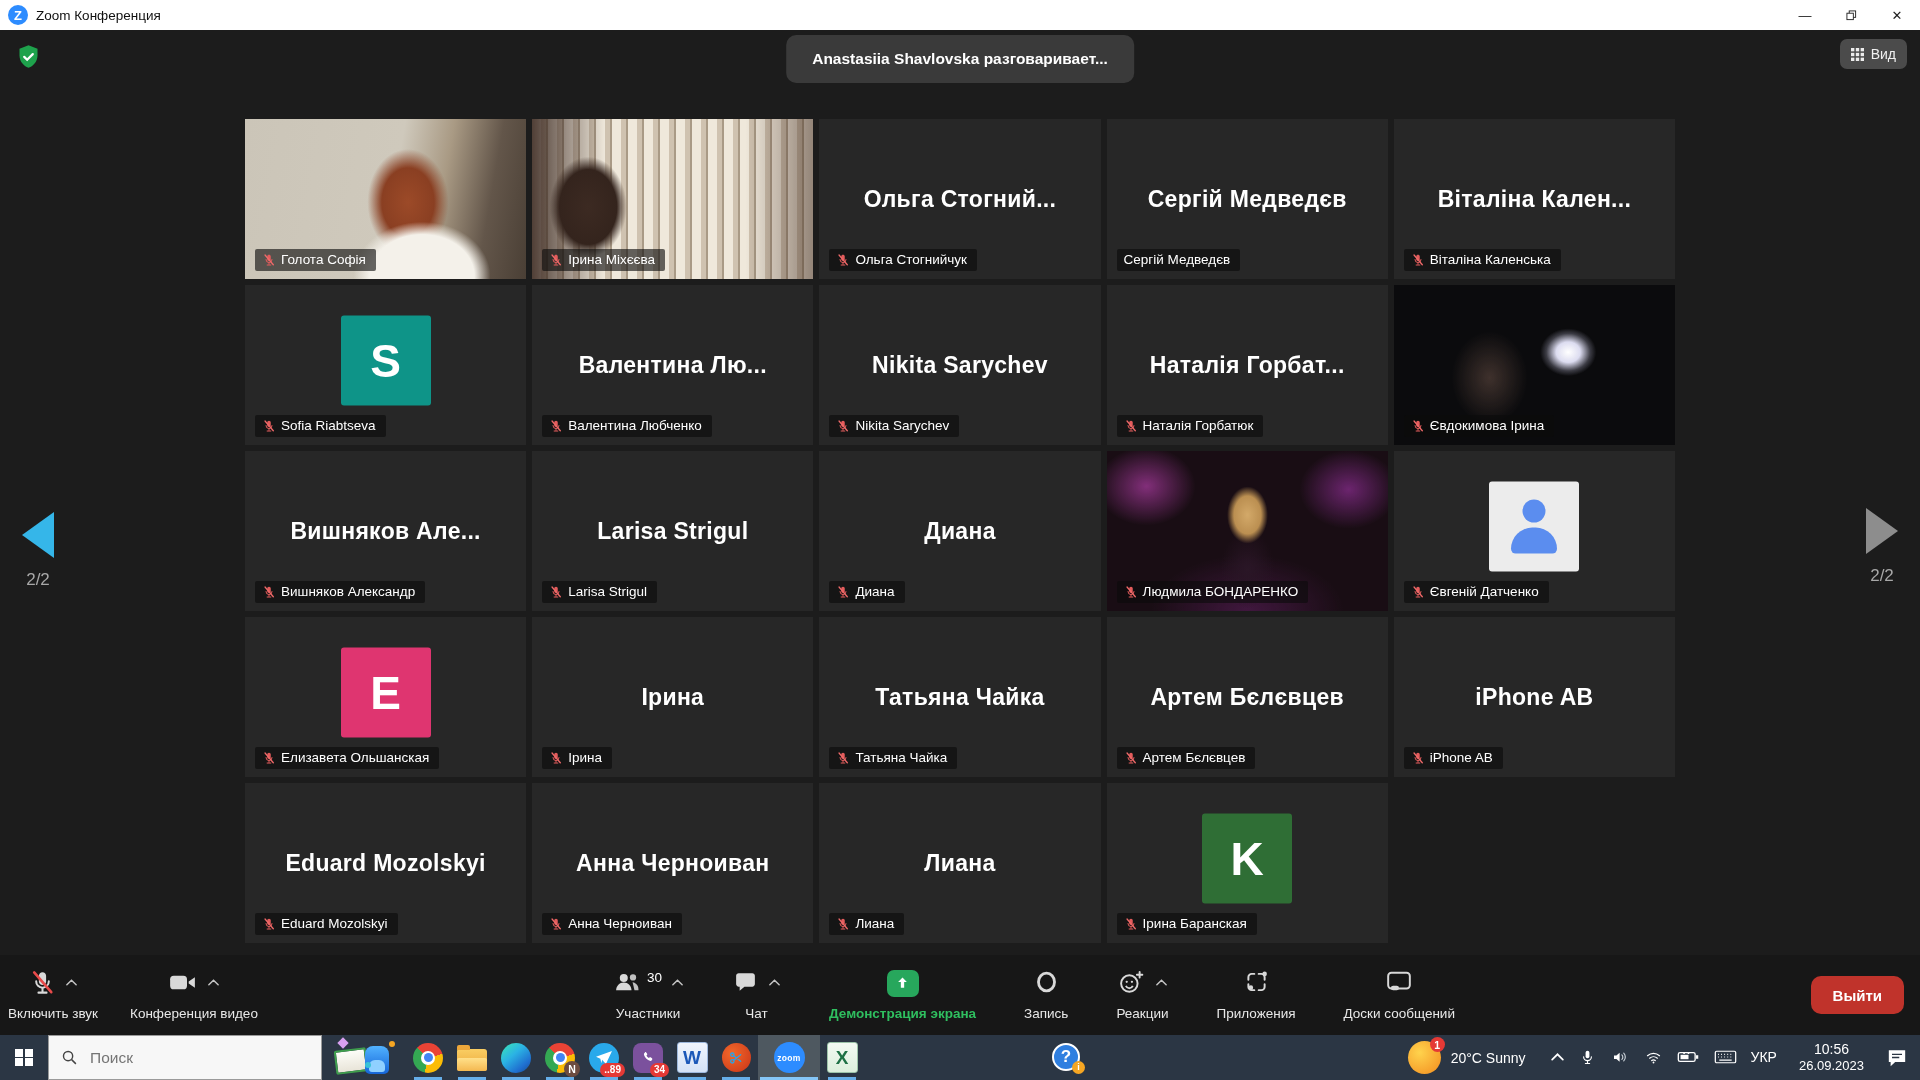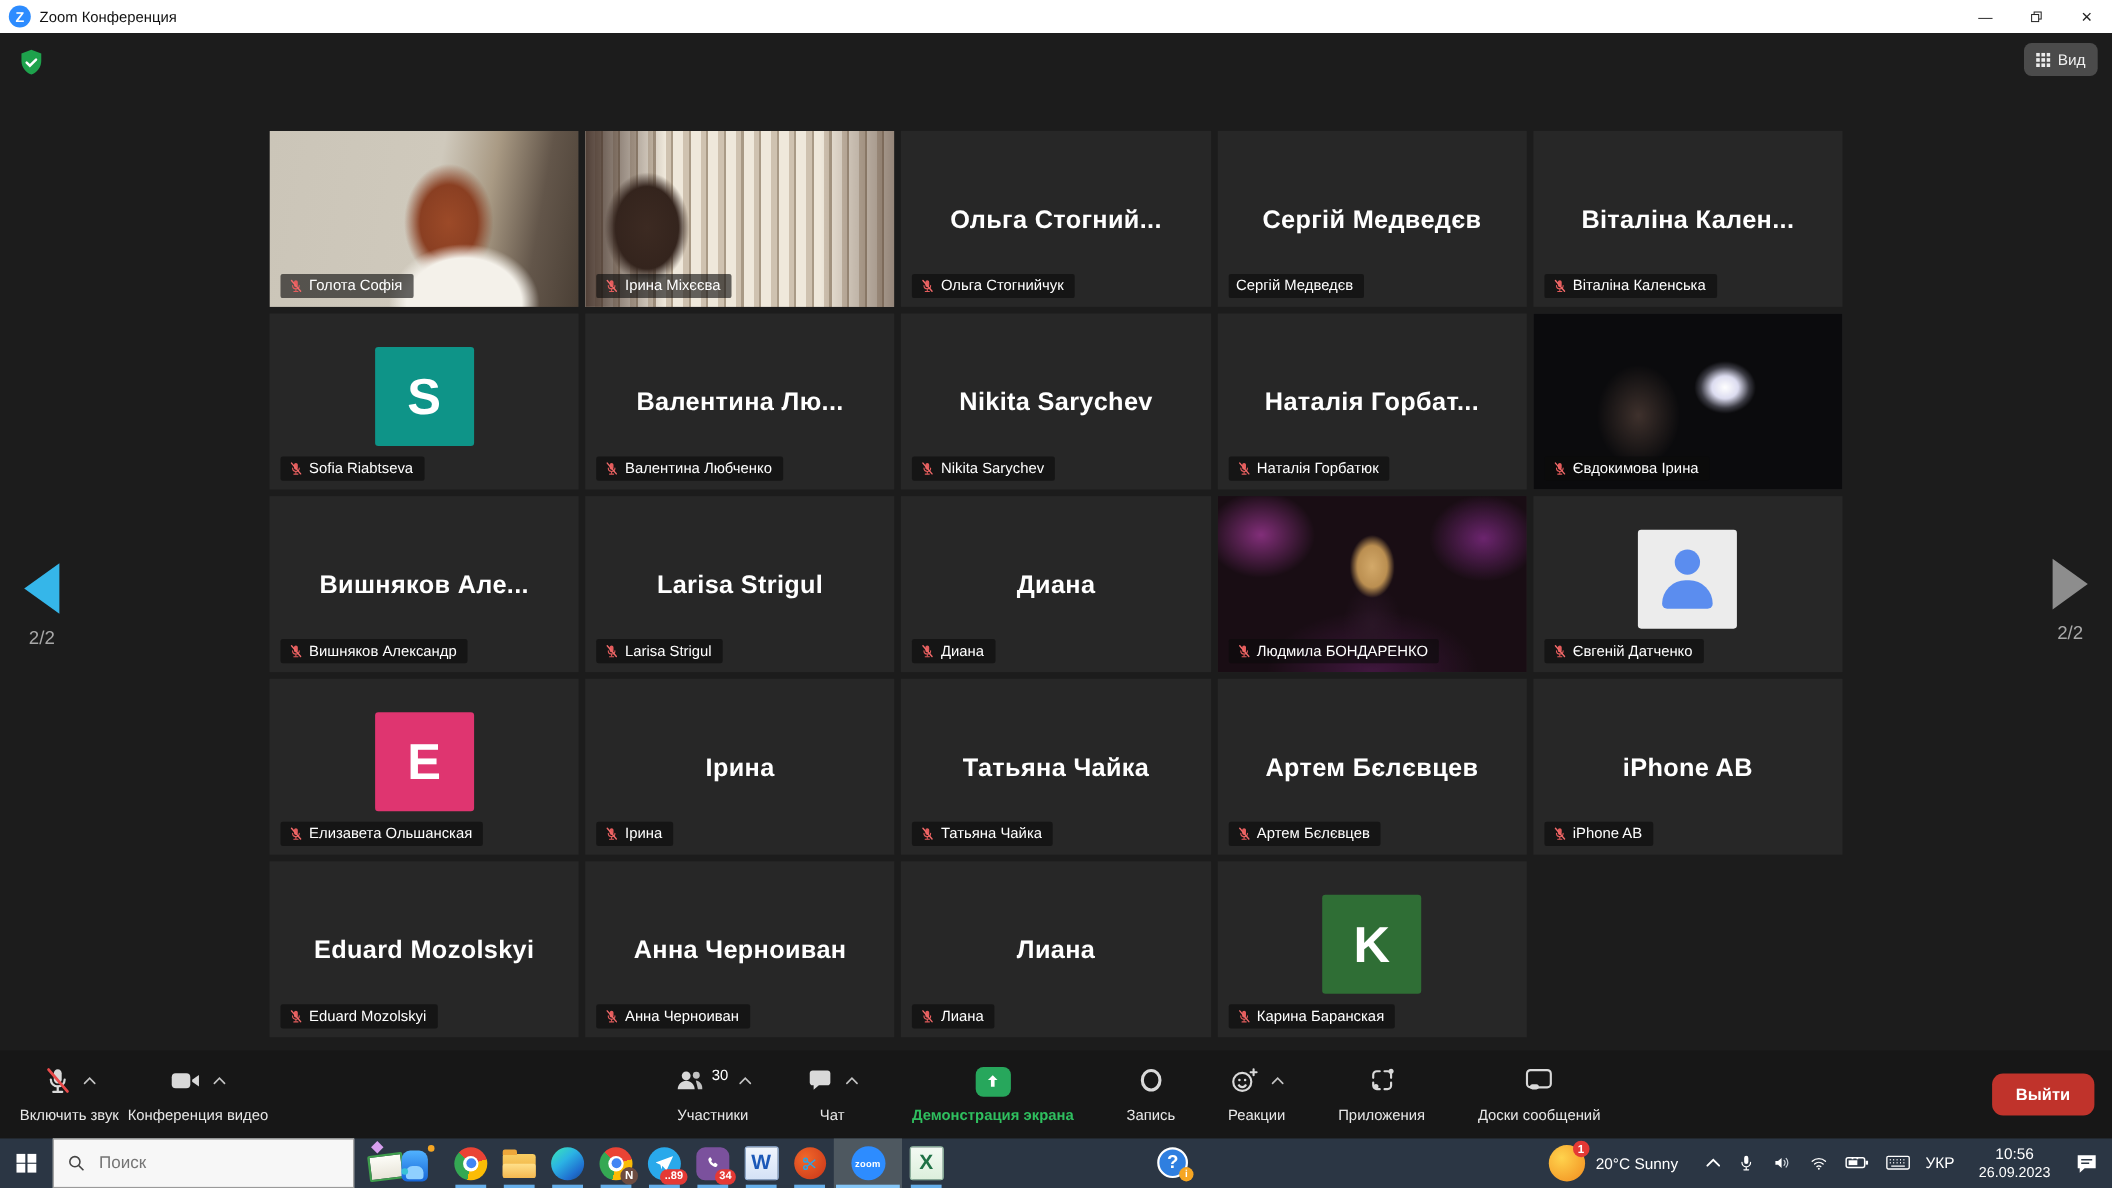--- a/index.html
+++ b/index.html
@@ -64,21 +64,21 @@
   .p-ico{width:56px;height:54px;position:relative;}
   .p-head{position:absolute;left:50%;top:0;transform:translateX(-50%);width:23px;height:23px;border-radius:50%;background:#5b8def;}
   .p-body{position:absolute;left:50%;bottom:0;transform:translateX(-50%);width:46px;height:26px;
     border-radius:23px 23px 5px 5px;background:#5b8def;}
   .tile-label{position:absolute;left:10px;bottom:8px;display:flex;align-items:center;gap:5px;
     background:rgba(12,12,12,.62);padding:3px 10px 4px 7px;border-radius:2px;color:#fff;font-size:13.5px;white-space:nowrap;}
   .tile-label .mic{display:flex;}
 
   
   .toolbar{position:absolute;left:0;top:955px;right:0;height:80px;background:#171717;}
-  .tb-left{position:absolute;left:8px;top:0;height:100%;display:flex;gap:8px;margin-left:10px;}
+  .tb-left{position:absolute;left:8px;top:0;height:100%;display:flex;gap:32px;}
   .tb-center{position:absolute;left:612px;top:0;height:100%;display:flex;gap:48px;}
   .tb-btn{display:flex;flex-direction:column;align-items:center;justify-content:center;gap:8px;
     color:#e8e8e8;font-size:13.5px;position:relative;}
   .icon-row{height:28px;display:flex;align-items:center;gap:9px;}
   .count{color:#fff;font-size:13.5px;margin-left:-3px;align-self:flex-start;}
   .caret{display:flex;margin-top:-2px;}
   .share-box{width:32px;height:27px;background:#27a75c;border-radius:7px;display:flex;align-items:center;justify-content:center;}
   .tb-btn.green .tb-label{color:#2fbf5f;font-weight:bold;}
   .leave{position:absolute;right:16px;top:21px;height:38px;background:#c0332b;color:#fff;
     border:none;border-radius:10px;font-size:15px;font-weight:bold;padding:0 22px;font-family:inherit;}
@@ -167,20 +167,21 @@
     </div>
   </div>
 
   <div class="stage">
     <span class="shield">
       <svg viewBox="0 0 24 24" width="27" height="27">
           <path d="M12 2l8 3v6c0 5-3.4 9.3-8 11-4.6-1.7-8-6-8-11V5z" fill="#1ea24c"></path>
           <path d="M8.2 12.3l2.6 2.6 5-5" fill="none" stroke="#fff" stroke-width="2" stroke-linecap="round"></path>
         </svg>
     </span>
+    <div class="toast">Anastasiia Shavlovska разговаривает...</div>
     <div class="viewbtn">
       <svg viewBox="0 0 14 14" width="13" height="13" fill="#ececec">
           <rect width="3.6" height="3.6"></rect>
           <rect x="5.2" width="3.6" height="3.6"></rect>
           <rect x="10.4" width="3.6" height="3.6"></rect>
           <rect y="5.2" width="3.6" height="3.6"></rect>
           <rect x="5.2" y="5.2" width="3.6" height="3.6"></rect>
           <rect x="10.4" y="5.2" width="3.6" height="3.6"></rect>
           <rect y="10.4" width="3.6" height="3.6"></rect>
           <rect x="5.2" y="10.4" width="3.6" height="3.6"></rect>
@@ -597,21 +598,21 @@
               <svg viewBox="0 0 24 24" width="14" height="14">
                 <path fill="#e45c5c" d="M12 3.2c1.7 0 3 1.3 3 3v4.6c0 1.7-1.3 3-3 3s-3-1.3-3-3V6.2c0-1.7 1.3-3 3-3z"></path>
                 <g fill="none" stroke="#e45c5c" stroke-width="1.7" stroke-linecap="round">
                   <path d="M6.8 11.2a5.2 5.2 0 0 0 10.4 0"></path>
                   <path d="M12 16.4v3"></path>
                   <path d="M8.8 20.6h6.4"></path>
                 </g>
                 <path d="M5.2 3.4 19.4 20.2" stroke="#f06a6a" stroke-width="2.2" stroke-linecap="round"></path>
               </svg>
             </span>
-            <span>Карина Баранская</span>
+            <span>Ірина Баранская</span>
           </div>
         </div>
       </div>
   </div>
 
   <div class="toolbar">
     <div class="tb-left">
         <div class="tb-btn">
           <div class="icon-row">
             <span class="tb-icon"><svg viewBox="0 0 24 24" width="27" height="27">

